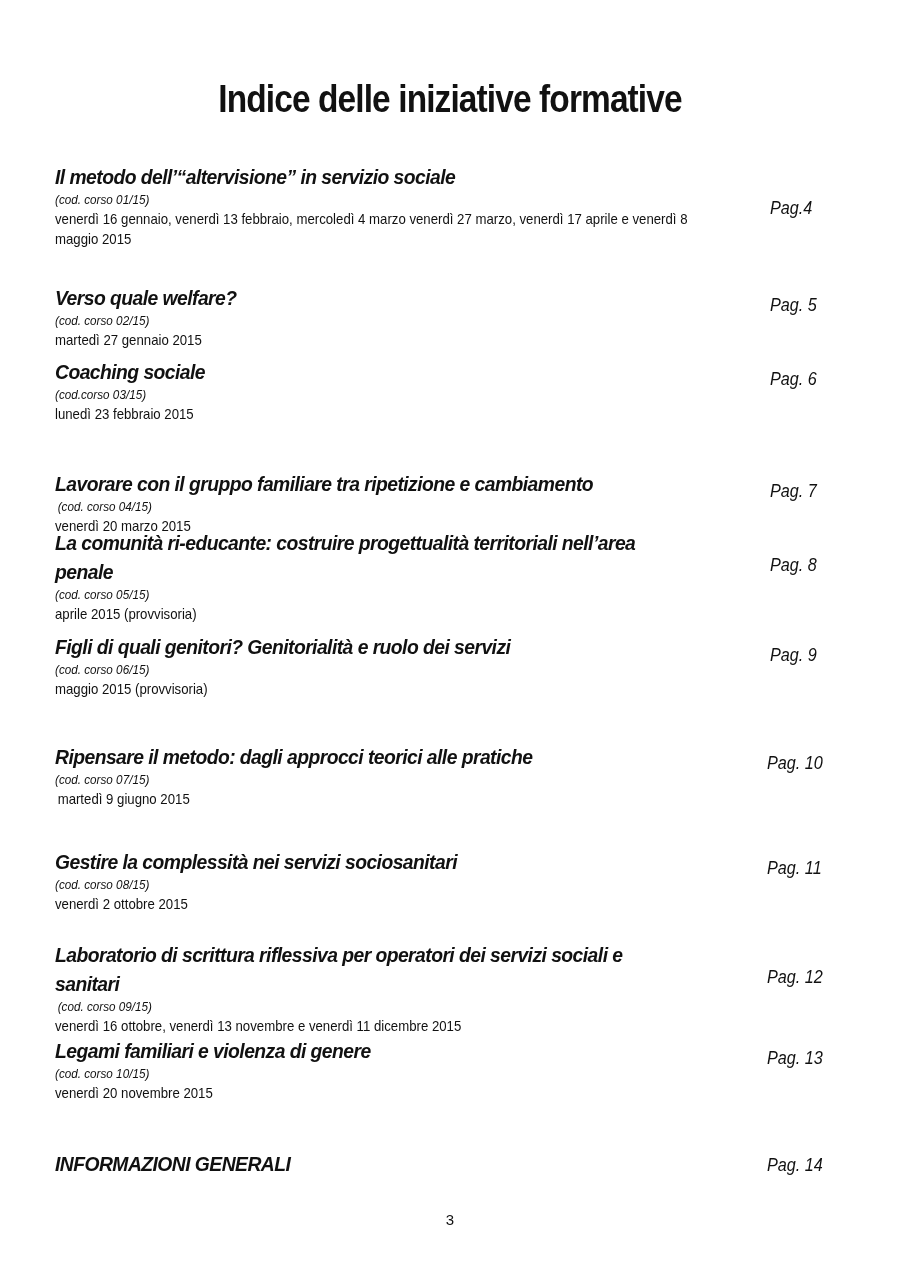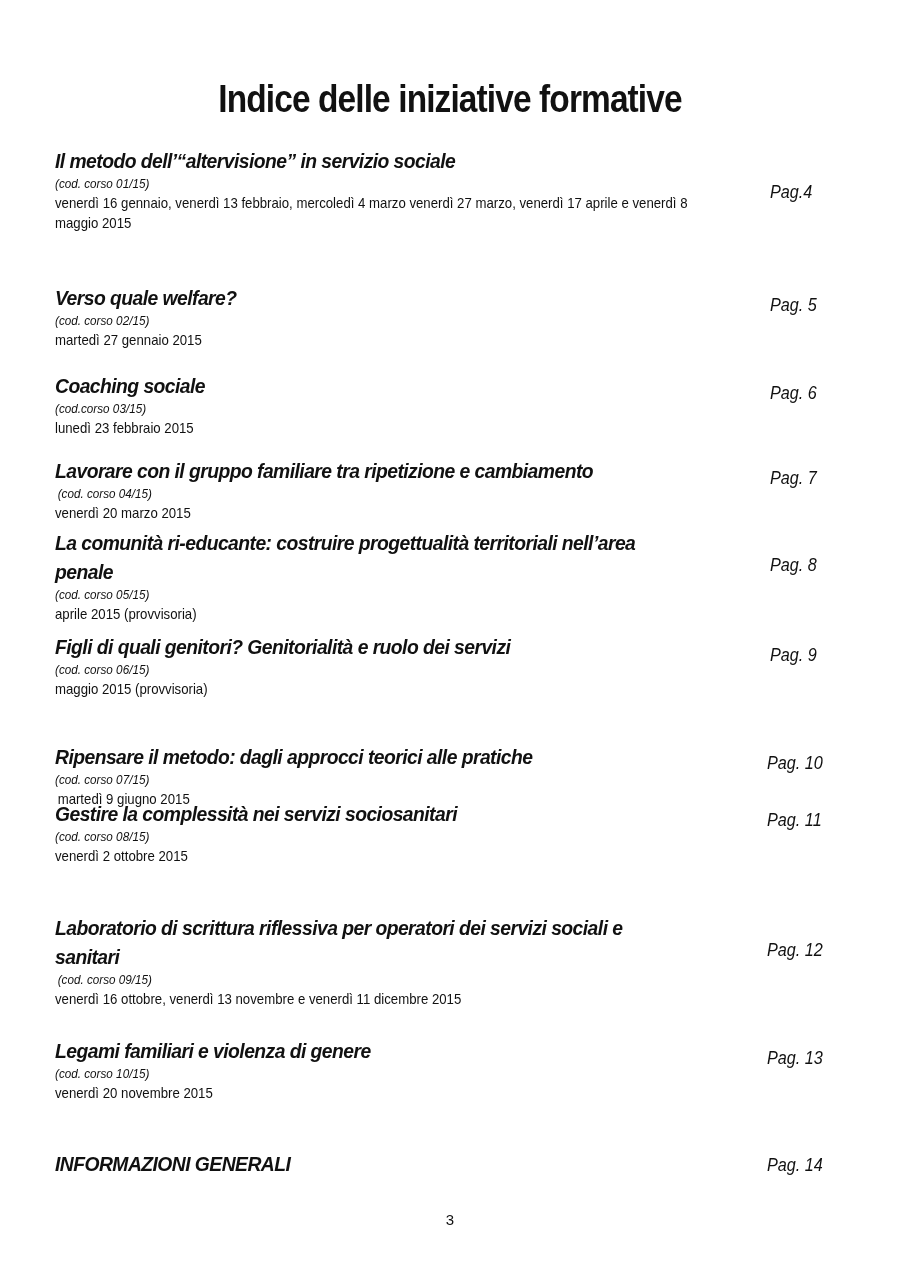--- a/index.html
+++ b/index.html
@@ -16,42 +16,42 @@
   .info { position:absolute; left:55px; top:1152px; font-size:21px; font-weight:bold; font-style:italic;
           letter-spacing:-0.6px; transform:scaleX(0.92); transform-origin:left; }
   .info-page { position:absolute; left:767px; top:1155px; font-size:18px; font-style:italic; transform:scaleX(0.9); transform-origin:left; }
   .page-num { position:absolute; top:1211px; left:0; width:900px; text-align:center; font-size:15px; }
 </style>
 </head>
 <body>
 
 <div class="title">Indice delle iniziative formative</div>
 
-<div class="entry" style="top:146px">
+<div class="entry" style="top:162px">
   <div class="e-title">Il metodo dell’“altervisione” in servizio sociale</div>
   <div class="e-code">(cod. corso 01/15)</div>
   <div class="e-date">venerdì 16 gennaio, venerdì 13 febbraio, mercoledì 4 marzo venerdì 27 marzo, venerdì 17 aprile e venerdì 8 maggio 2015</div>
   <div class="e-page" style="top:36px">Pag.4</div>
 </div>
 
 <div class="entry" style="top:283px">
   <div class="e-title">Verso quale welfare?</div>
   <div class="e-code">(cod. corso 02/15)</div>
   <div class="e-date">martedì 27 gennaio 2015</div>
   <div class="e-page" style="top:12px">Pag. 5</div>
 </div>
 
-<div class="entry" style="top:371px">
+<div class="entry" style="top:357px">
   <div class="e-title">Coaching sociale</div>
   <div class="e-code">(cod.corso 03/15)</div>
   <div class="e-date">lunedì 23 febbraio 2015</div>
   <div class="e-page" style="top:12px">Pag. 6</div>
 </div>
 
-<div class="entry" style="top:456px">
+<div class="entry" style="top:469px">
   <div class="e-title" style="width:720px">Lavorare con il gruppo familiare tra ripetizione e cambiamento</div>
   <div class="e-code" style="padding-left:3px">(cod. corso 04/15)</div>
   <div class="e-date">venerdì 20 marzo 2015</div>
   <div class="e-page" style="top:12px">Pag. 7</div>
 </div>
 
 <div class="entry" style="top:528px">
   <div class="e-title">La comunità ri-educante: costruire progettualità territoriali nell’area penale</div>
   <div class="e-code">(cod. corso 05/15)</div>
   <div class="e-date">aprile 2015 (provvisoria)</div>
@@ -65,28 +65,28 @@
   <div class="e-page" style="top:13px">Pag. 9</div>
 </div>
 
 <div class="entry" style="top:742px">
   <div class="e-title" style="width:720px">Ripensare il metodo: dagli approcci teorici alle pratiche</div>
   <div class="e-code">(cod. corso 07/15)</div>
   <div class="e-date" style="padding-left:3px">martedì 9 giugno 2015</div>
   <div class="e-page" style="top:11px;left:712px">Pag. 10</div>
 </div>
 
-<div class="entry" style="top:799px">
+<div class="entry" style="top:847px">
   <div class="e-title" style="width:720px">Gestire la complessità nei servizi sociosanitari</div>
   <div class="e-code">(cod. corso 08/15)</div>
   <div class="e-date">venerdì 2 ottobre 2015</div>
   <div class="e-page" style="top:11px;left:712px">Pag. 11</div>
 </div>
 
-<div class="entry" style="top:913px">
+<div class="entry" style="top:940px">
   <div class="e-title">Laboratorio di scrittura riflessiva per operatori dei servizi sociali e sanitari</div>
   <div class="e-code" style="padding-left:3px">(cod. corso 09/15)</div>
   <div class="e-date">venerdì 16 ottobre, venerdì 13 novembre e venerdì 11 dicembre 2015</div>
   <div class="e-page" style="top:27px;left:712px">Pag. 12</div>
 </div>
 
 <div class="entry" style="top:1036px">
   <div class="e-title" style="width:720px">Legami familiari e violenza di genere</div>
   <div class="e-code">(cod. corso 10/15)</div>
   <div class="e-date">venerdì 20 novembre 2015</div>

